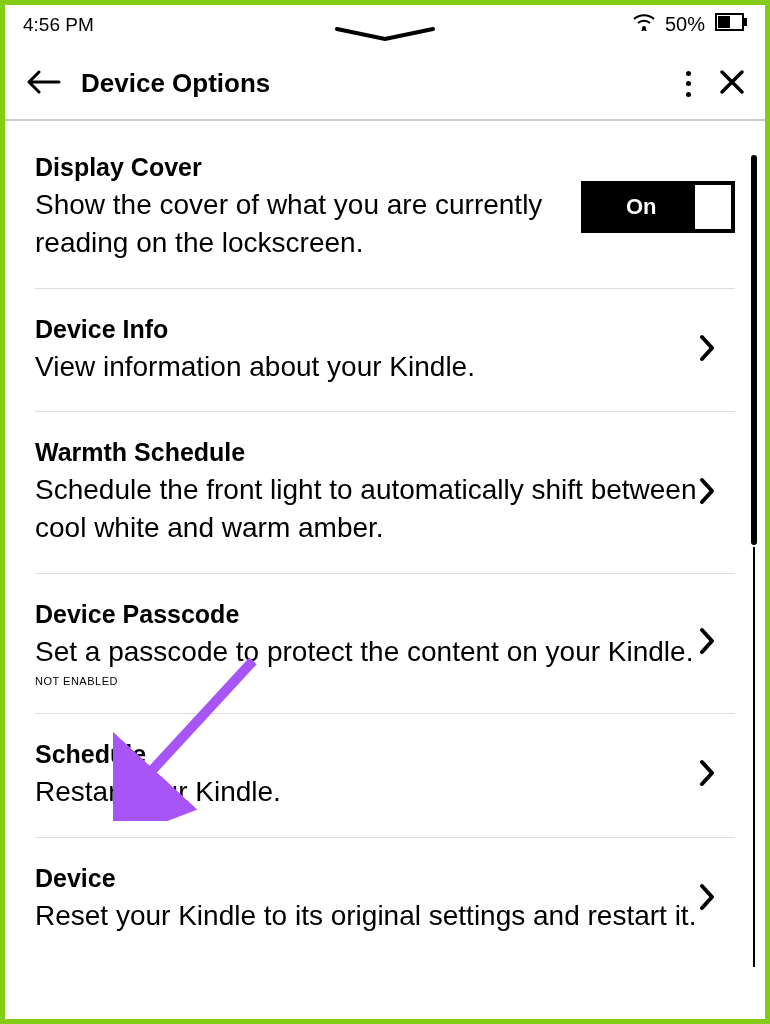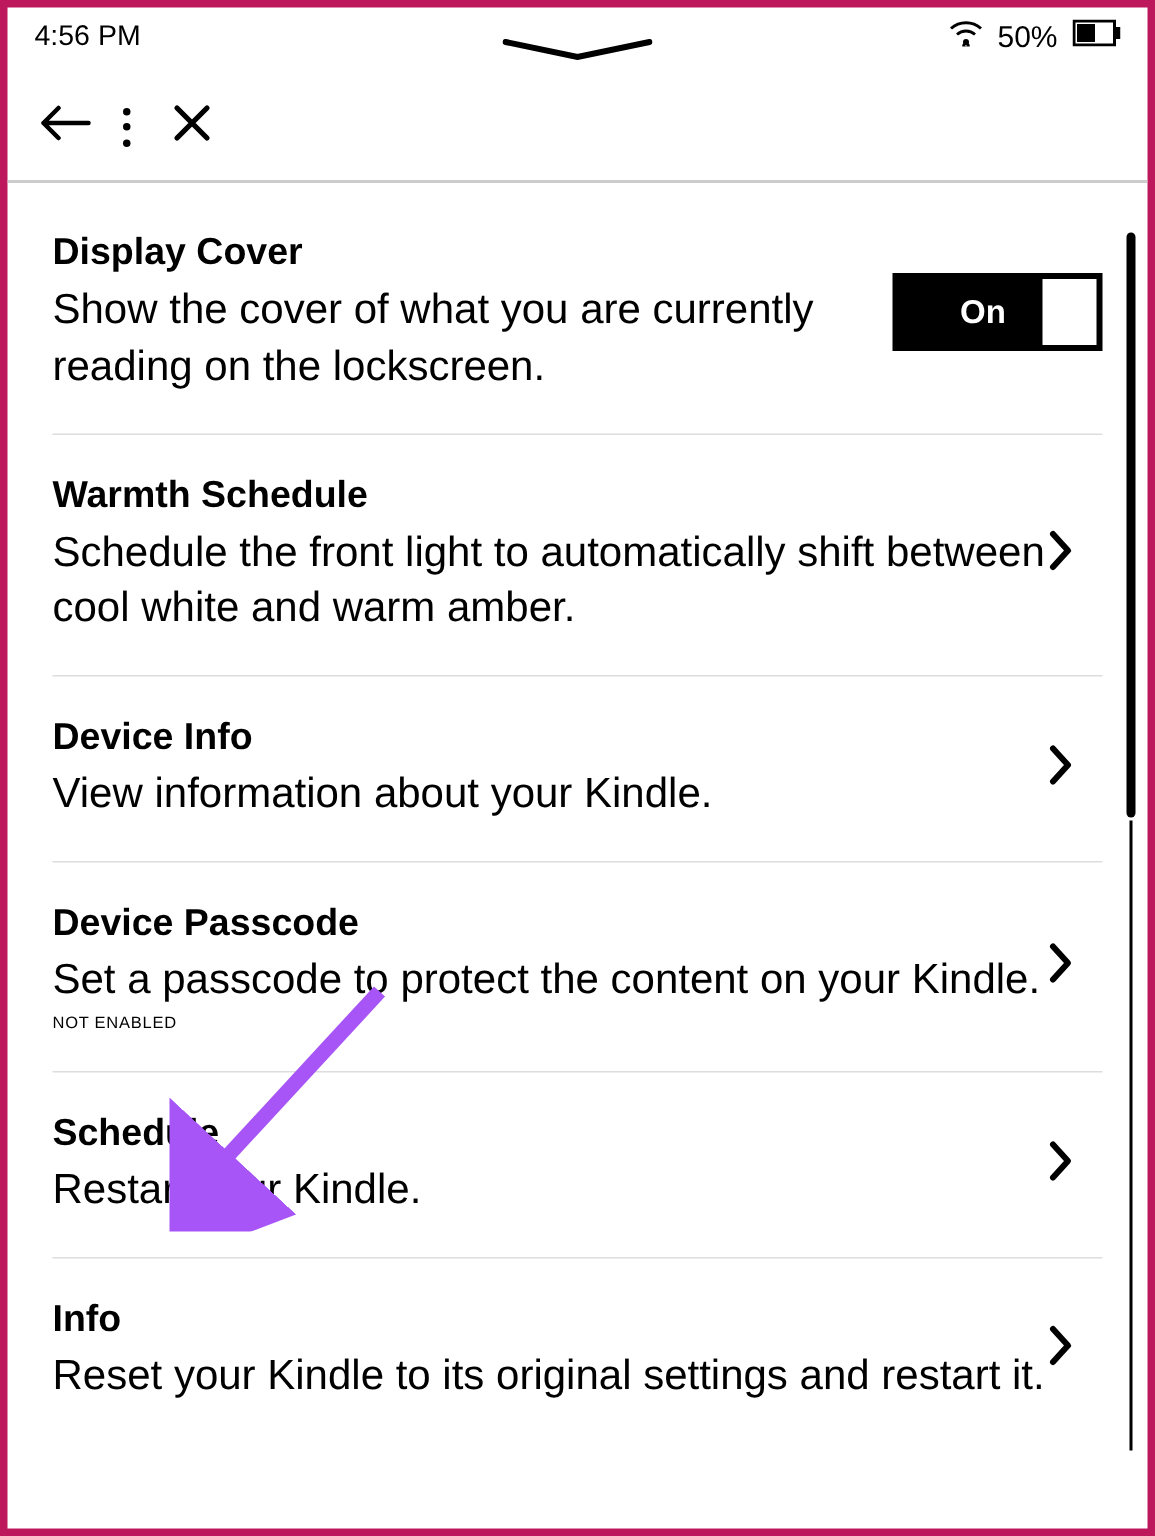--- a/index.html
+++ b/index.html
@@ -10,21 +10,21 @@
     body {
       font-family: -apple-system, BlinkMacSystemFont, "Segoe UI", Arial, sans-serif;
       width: 770px;
       height: 1024px;
       position: relative;
       background: #fff;
     }
     .frame {
       width: 770px;
       height: 1024px;
-      border: 5px solid #be185d;
+      border: 5px solid #84cc16;
       position: relative;
       background: #fff;
       overflow: hidden;
     }
     .status-bar {
       display: flex;
       justify-content: space-between;
       align-items: center;
       padding: 8px 18px 4px 18px;
       font-size: 20px;
@@ -153,21 +153,21 @@
       color: #000;
       line-height: 1.35;
     }
     .setting-status {
       font-size: 11px;
       color: #000;
       margin-top: 4px;
       letter-spacing: 0.5px;
     }
     .toggle {
-      width: 140px;
+      width: 154px;
       height: 52px;
       background: #000;
       position: relative;
       cursor: pointer;
       flex-shrink: 0;
     }
     .toggle-label {
       color: #fff;
       font-size: 22px;
       font-weight: 700;
@@ -232,20 +232,21 @@
       </span>
     </div>
   </div>
 
   <div class="header">
     <span>
       <svg class="back-arrow" viewBox="0 0 36 24">
         <path d="M34 12 L4 12 M14 2 L4 12 L14 22" stroke="#000" stroke-width="3" fill="none" stroke-linecap="round" stroke-linejoin="round"></path>
       </svg>
     </span>
+    <div class="header-title">Device Options</div>
     <div class="header-actions">
       <div class="more-icon">
         <div class="more-dot"></div>
         <div class="more-dot"></div>
         <div class="more-dot"></div>
       </div>
       <span>
         <svg class="close-icon" viewBox="0 0 26 26">
           <path d="M3 3 L23 23 M23 3 L3 23" stroke="#000" stroke-width="3.5" stroke-linecap="round"></path>
         </svg>
@@ -263,34 +264,34 @@
         <div class="setting-desc">Show the cover of what you are currently reading on the lockscreen.</div>
       </div>
       <div class="toggle">
         <span class="toggle-label">On</span>
         <div class="toggle-knob"></div>
       </div>
     </div>
 
     <div class="setting-row">
       <div class="setting-text">
+        <div class="setting-title">Device Info</div>
+        <div class="setting-desc">View information about your Kindle.</div>
+      </div>
+      <span>
+        <svg class="chevron-right" viewBox="0 0 16 28">
+          <path d="M3 3 L13 14 L3 25" stroke="#000" stroke-width="4" fill="none" stroke-linecap="round" stroke-linejoin="round"></path>
+        </svg>
+      </span>
+    </div>
+
+    <div class="setting-row">
+      <div class="setting-text">
         <div class="setting-title">Warmth Schedule</div>
         <div class="setting-desc">Schedule the front light to automatically shift between cool white and warm amber.</div>
-      </div>
-      <span>
-        <svg class="chevron-right" viewBox="0 0 16 28">
-          <path d="M3 3 L13 14 L3 25" stroke="#000" stroke-width="4" fill="none" stroke-linecap="round" stroke-linejoin="round"></path>
-        </svg>
-      </span>
-    </div>
-
-    <div class="setting-row">
-      <div class="setting-text">
-        <div class="setting-title">Device Info</div>
-        <div class="setting-desc">View information about your Kindle.</div>
       </div>
       <span>
         <svg class="chevron-right" viewBox="0 0 16 28">
           <path d="M3 3 L13 14 L3 25" stroke="#000" stroke-width="4" fill="none" stroke-linecap="round" stroke-linejoin="round"></path>
         </svg>
       </span>
     </div>
 
     <div class="setting-row">
       <div class="setting-text">
@@ -312,21 +313,21 @@
       </div>
       <span>
         <svg class="chevron-right" viewBox="0 0 16 28">
           <path d="M3 3 L13 14 L3 25" stroke="#000" stroke-width="4" fill="none" stroke-linecap="round" stroke-linejoin="round"></path>
         </svg>
       </span>
     </div>
 
     <div class="setting-row">
       <div class="setting-text">
-        <div class="setting-title">Info</div>
+        <div class="setting-title">Device</div>
         <div class="setting-desc">Reset your Kindle to its original settings and restart it.</div>
       </div>
       <span>
         <svg class="chevron-right" viewBox="0 0 16 28">
           <path d="M3 3 L13 14 L3 25" stroke="#000" stroke-width="4" fill="none" stroke-linecap="round" stroke-linejoin="round"></path>
         </svg>
       </span>
     </div>
 
   </div>

